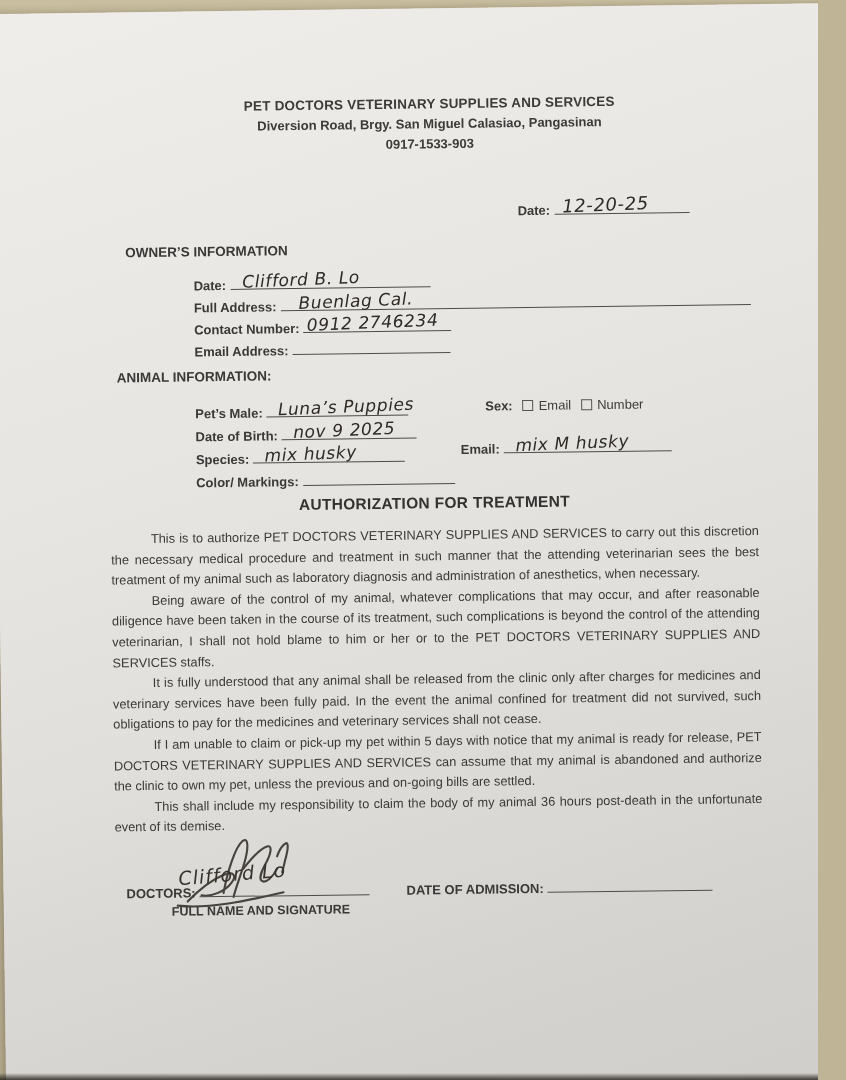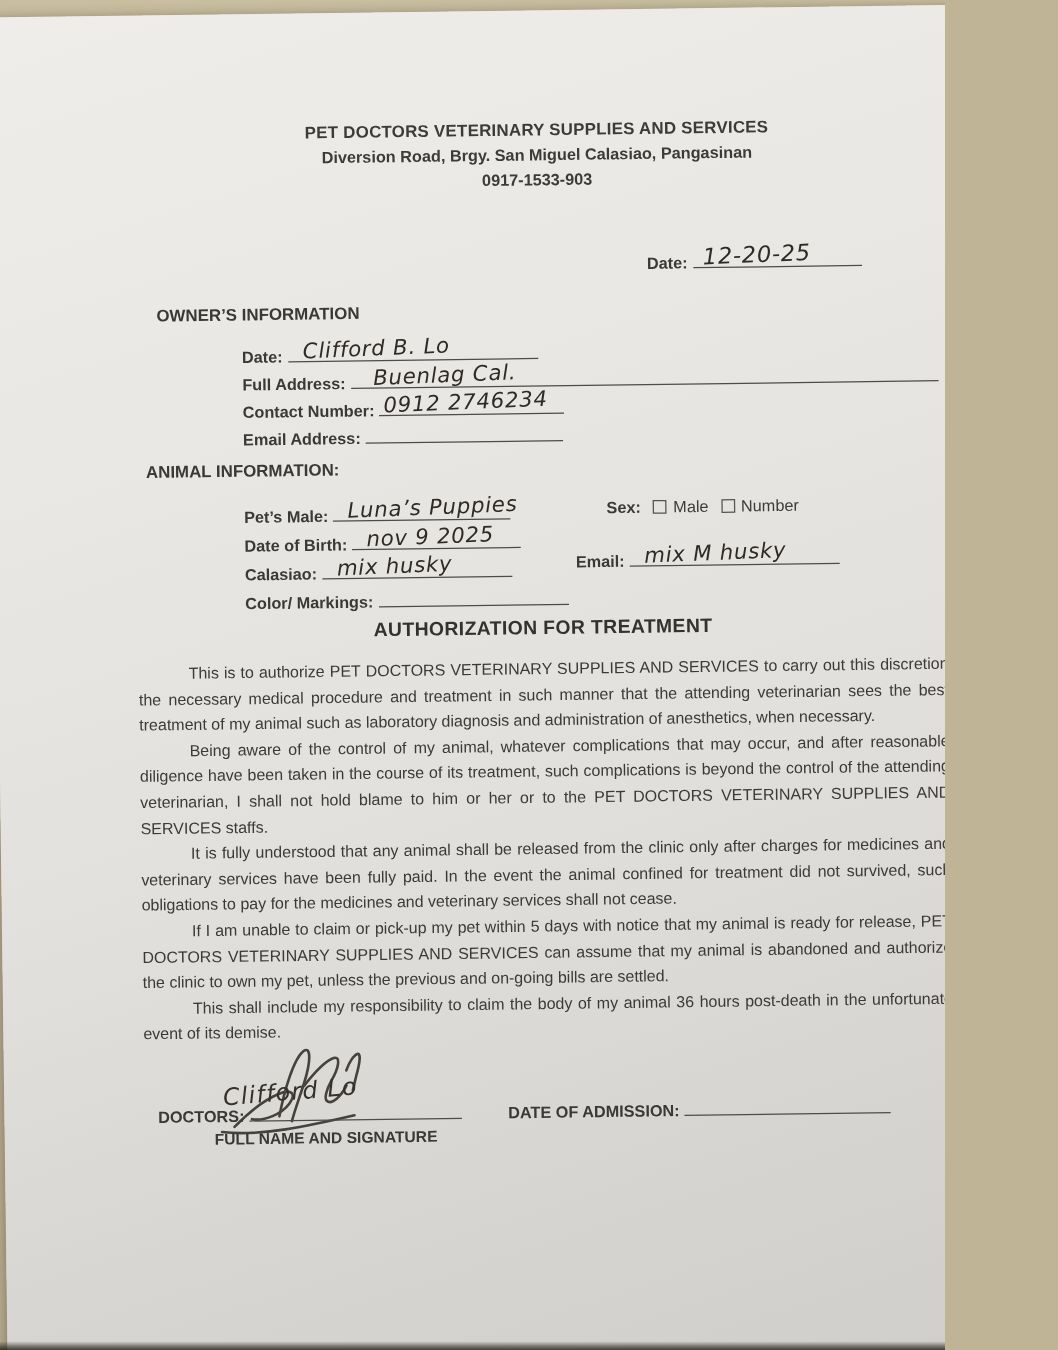--- a/index.html
+++ b/index.html
@@ -2,21 +2,21 @@
 <html><head>
 <meta charset="utf-8">
 <style>
   html,body{margin:0;padding:0;}
   body{
     width:846px;height:1080px;overflow:hidden;
     font-family:"Liberation Sans", sans-serif;
     background:#bfb496;
     position:relative;
   }
-  .stage{position:relative;width:756px;height:1080px;overflow:hidden;background:linear-gradient(180deg,#c9bea0 0%,#c2b79a 3%,#bdb295 6%,#b8ad91 100%);}
+  .stage{position:relative;width:818px;height:1080px;overflow:hidden;background:linear-gradient(180deg,#c9bea0 0%,#c2b79a 3%,#bdb295 6%,#b8ad91 100%);}
   .paper{
     position:absolute;left:-8px;top:14px;width:872px;height:1100px;
     transform:rotate(-0.75deg);transform-origin:top left;
     background:linear-gradient(163deg,#efedea 0%,#e9e7e4 30%,#e2e0dd 55%,#d7d5d2 78%,#cfcdca 100%);
     box-shadow:0 2px 10px rgba(55,45,25,0.45);
   }
   .photo-bottom-edge{
     position:absolute;left:0;bottom:0;width:846px;height:7px;
     background:linear-gradient(180deg,rgba(40,36,30,0) 0%,rgba(40,36,30,0.55) 60%,rgba(30,27,22,0.8) 100%);
     z-index:9;
@@ -90,30 +90,30 @@
     <div class="row" style="left:198px;top:329px;">
       <span class="lbl">Email Address:</span><span class="line" style="width:158px;"><span class="hw"></span></span>
     </div>
 
     <div class="sec-title" style="left:120px;top:358px;">ANIMAL INFORMATION:</div>
 
     <div class="row" style="left:198px;top:391px;">
       <span class="lbl">Pet’s Male:</span><span class="line" style="width:142px;"><span class="hw">Luna’s Puppies</span></span>
     </div>
     <div class="row" style="left:488px;top:391px;">
-      <span class="lbl">Sex:</span><span class="cb"></span><span class="printed">Male</span><span class="cb"></span><span class="printed">Number</span>
+      <span class="lbl">Sex:</span><span class="cb"></span><span class="printed">Email</span><span class="cb"></span><span class="printed">Number</span>
     </div>
     <div class="row" style="left:198px;top:414px;">
       <span class="lbl">Date of Birth:</span><span class="line" style="width:135px;"><span class="hw">nov 9 2025</span></span>
     </div>
     <div class="row" style="left:463px;top:430px;">
       <span class="lbl">Email:</span><span class="line" style="width:168px;"><span class="hw">mix M husky</span></span>
     </div>
     <div class="row" style="left:198px;top:437px;">
-      <span class="lbl">Calasiao:</span><span class="line" style="width:152px;"><span class="hw">mix husky</span></span>
+      <span class="lbl">Species:</span><span class="line" style="width:152px;"><span class="hw">mix husky</span></span>
     </div>
     <div class="row" style="left:198px;top:460px;">
       <span class="lbl">Color/ Markings:</span><span class="line" style="width:152px;"><span class="hw"></span></span>
     </div>
 
     <div class="auth-title">AUTHORIZATION FOR TREATMENT</div>
 
     <div class="body-text">
       <p>This is to authorize PET DOCTORS VETERINARY SUPPLIES AND SERVICES to carry out this discretion the necessary medical procedure and treatment in such manner that the attending veterinarian sees the best treatment of my animal such as laboratory diagnosis and administration of anesthetics, when necessary.</p>
       <p>Being aware of the control of my animal, whatever complications that may occur, and after reasonable diligence have been taken in the course of its treatment, such complications is beyond the control of the attending veterinarian, I shall not hold blame to him or her or to the PET DOCTORS VETERINARY SUPPLIES AND SERVICES staffs.</p>

